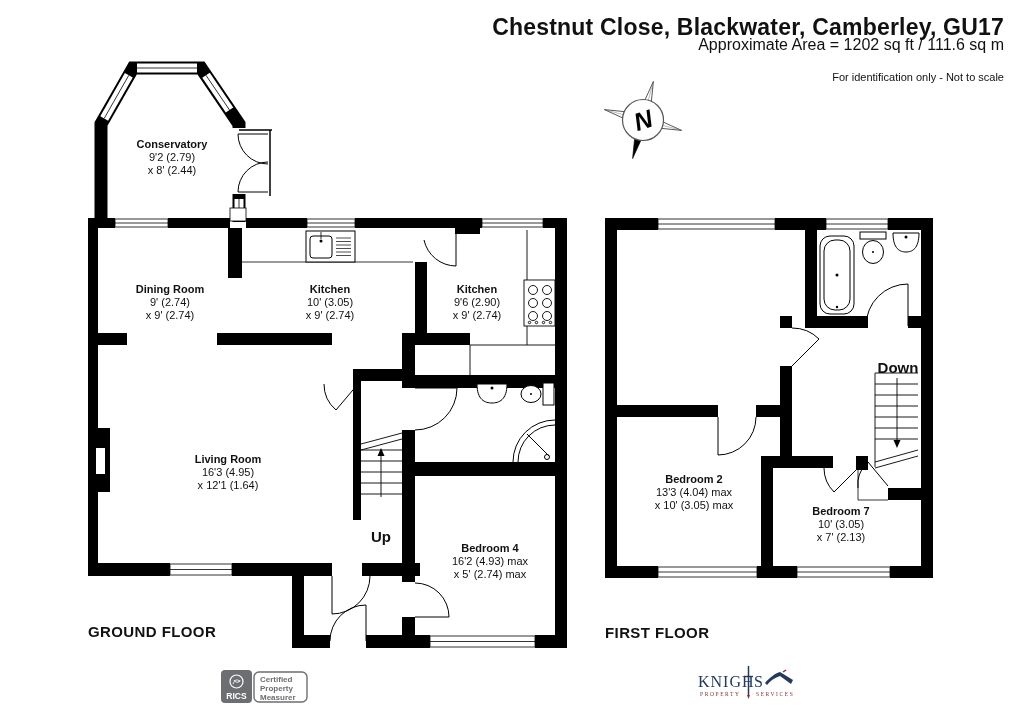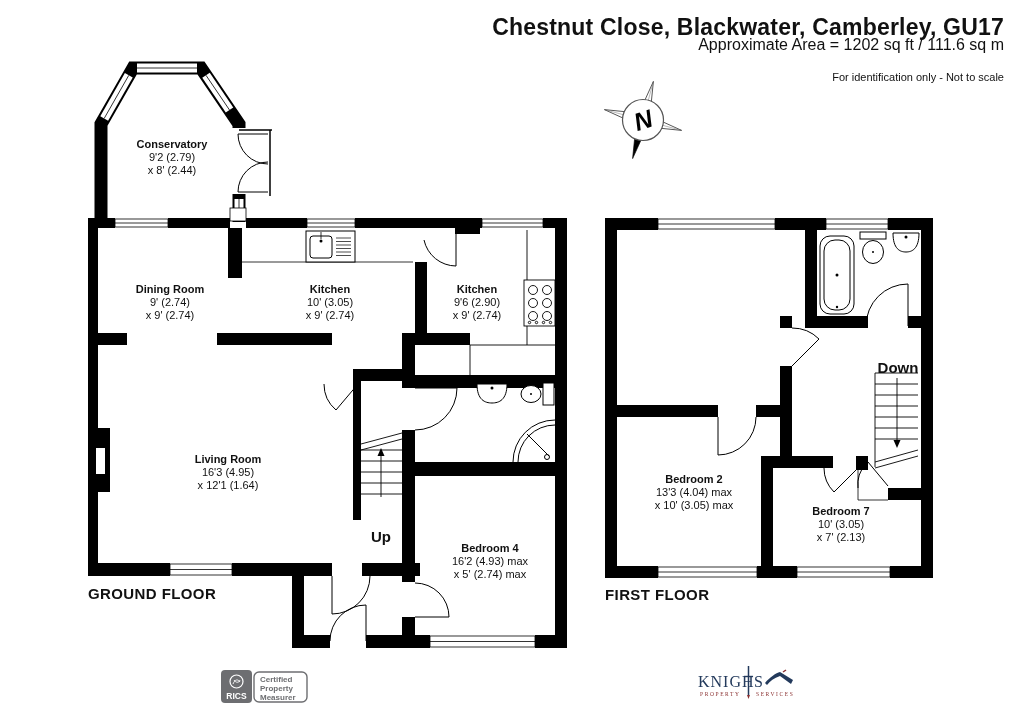--- a/index.html
+++ b/index.html
@@ -5,21 +5,21 @@
   html,body{margin:0;padding:0;background:#fff;}
   #page{position:relative;width:1020px;height:721px;background:#ffffff;overflow:hidden;
         font-family:"Liberation Sans",sans-serif;color:#111;}
   svg{position:absolute;left:0;top:0;}
   .hdr{position:absolute;right:16px;text-align:right;}
   #title{top:14px;font-size:23px;font-weight:bold;letter-spacing:0.2px;}
   #area{top:36px;font-size:16px;}
   #note{top:71px;font-size:11px;}
   .room-label{position:absolute;width:140px;text-align:center;line-height:13px;font-size:11px;}
   .room-label .rname{font-weight:bold;}
-  .floor-label{position:absolute;font-size:15px;font-weight:bold;letter-spacing:0.4px;}
+  .floor-label{position:absolute;font-size:15px;font-weight:bold;letter-spacing:0.4px;margin-top:38px;}
   .stair-label{position:absolute;width:44px;text-align:center;font-size:15px;font-weight:bold;}
   #lbl-conservatory{left:102px;top:138px;}
   #lbl-dining{left:100px;top:283px;text-align:center;}
   #lbl-kitchen-left{left:260px;top:283px;}
   #lbl-kitchen-right{left:407px;top:283px;}
   #lbl-living{left:158px;top:453px;}
   #lbl-bedroom4{left:420px;top:542px;}
   #lbl-bedroom1{left:644px;top:303px;}
   #lbl-bedroom2{left:624px;top:473px;}
   #lbl-bedroom3{left:771px;top:505px;}

